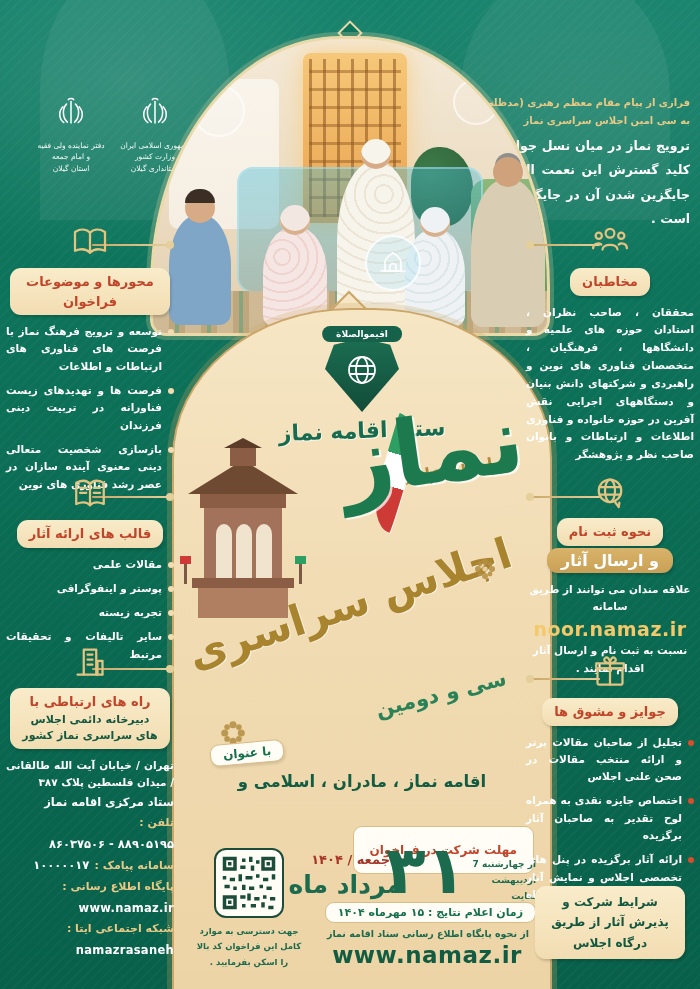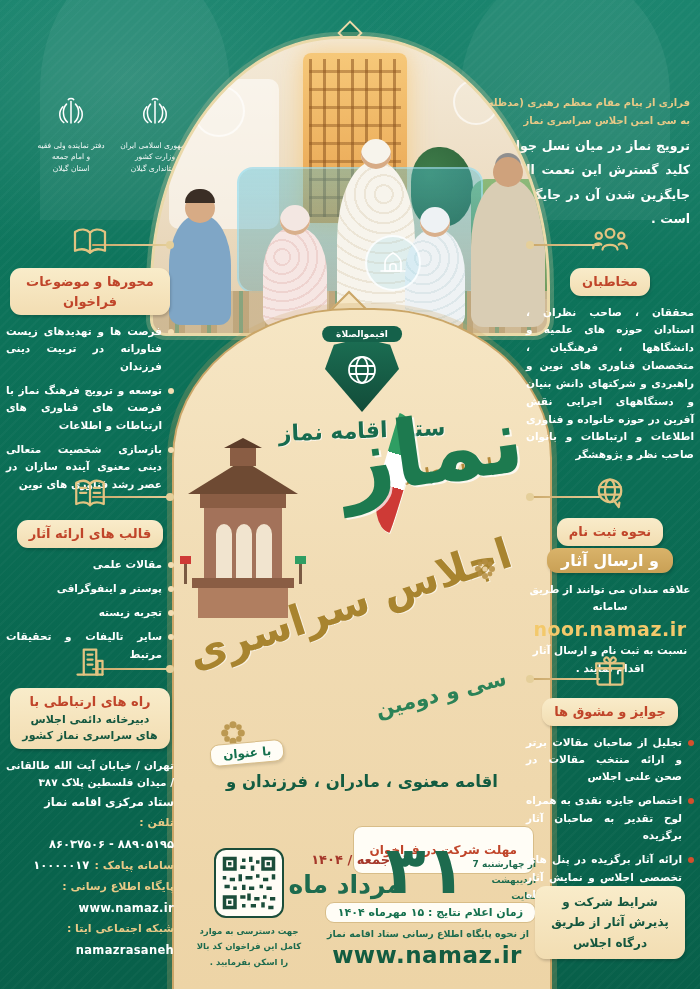--- a/index.html
+++ b/index.html
@@ -282,21 +282,21 @@
           <circle cx="6" cy="6" r="2.4"></circle>
           <circle cx="16" c6="6" cy="6" r="2.4"></circle>
           <circle cx="6" cy="16" r="2.4"></circle>
           <circle cx="16" cy="16" r="2.4"></circle>
           <circle cx="11" cy="11" r="2.6" fill="#f1dcb4"></circle>
         </g>
     </svg>
 
     <div class="with-label">با عنوان</div>
     <div class="theme">
-      <div>اقامه معنوی ، مادران ، فرزندان و</div>
+      <div>اقامه نماز ، مادران ، اسلامی و</div>
     </div>
 
     <div class="deadline-pill">مهلت شرکت در فراخوان</div>
     <div class="d-from">از چهارشنبه 7 اردیبهشت لغایت</div>
     <div class="d-day">۳۱</div>
     <div class="d-wy">جمعه / ۱۴۰۴</div>
     <div class="d-month">مرداد ماه</div>
 
     <div class="results-pill">زمان اعلام نتایج : ۱۵ مهرماه ۱۴۰۴</div>
     <div class="results-via">از نحوه پایگاه اطلاع رسانی ستاد اقامه نماز</div>
@@ -357,22 +357,22 @@
 
   <div class="col" id="col-left">
 
     <div class="section" style="top:222px;">
       <svg class="sec-icon" viewBox="0 0 64 64">
         <path class="gold-stroke" d="M8 16 C18 10 27 12 32 17 C37 12 46 10 56 16 V46 C46 42 37 44 32 49 C27 44 18 42 8 46 Z"></path>
         <path class="gold-stroke" d="M32 17 V49"></path>
       </svg>
       <div class="pill">محورها و موضوعات فراخوان</div>
       <ul class="bullets">
+        <li>توسعه و ترویج فرهنگ نماز با فرصت های فناوری های ارتباطات و اطلاعات</li>
         <li>فرصت ها و تهدیدهای زیست فناورانه در تربیت دینی فرزندان</li>
-        <li>توسعه و ترویج فرهنگ نماز با فرصت های فناوری های ارتباطات و اطلاعات</li>
         <li>بازسازی شخصیت متعالی دینی معنوی آینده سازان در عصر رشد فناوری های نوین</li>
       </ul>
     </div>
 
     <div class="section" style="top:474px;">
       <svg class="sec-icon" viewBox="0 0 64 64">
         <path class="gold-stroke" d="M10 14 C20 9 28 11 32 16 C36 11 44 9 54 14 V48 C44 44 36 46 32 50 C28 46 20 44 10 48 Z"></path>
         <path class="gold-stroke" d="M32 16 V50"></path>
           <path class="gold-stroke" d="M16 22 H26"></path>
           <path class="gold-stroke" d="M16 30 H26"></path>

